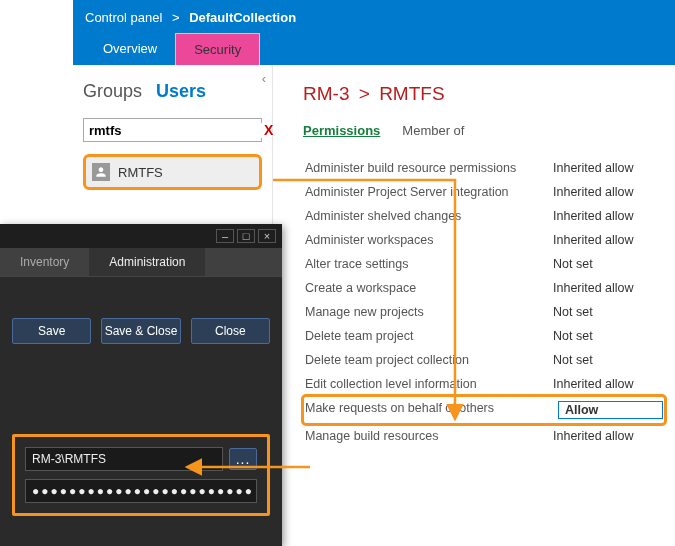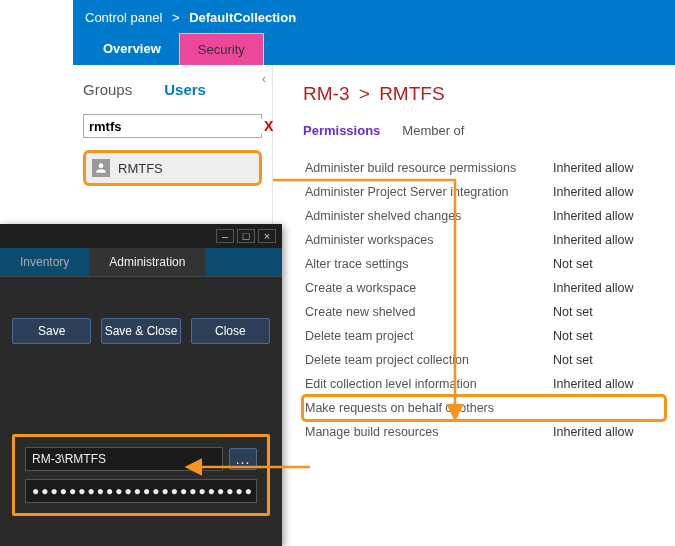--- a/index.html
+++ b/index.html
@@ -6,53 +6,53 @@
   body { font-family: "Segoe UI", Arial, sans-serif; font-size: 13px; color: #333; background: #fff; width: 675px; height: 546px; position: relative; overflow: hidden; }
 
   
   .tfs { position: absolute; left: 73px; top: 0; right: 0; bottom: 0; background: #fff; }
   .tfs-header { background: #007acc; color: #fff; padding: 6px 12px 0 12px; }
   .breadcrumb { font-size: 13px; padding: 4px 0 8px 0; }
   .breadcrumb .sep { margin: 0 6px; }
   .breadcrumb .bold { font-weight: bold; }
   .tfs-tabs { display: flex; }
   .tfs-tab { padding: 8px 18px; cursor: pointer; }
-  .tfs-tab.inactive { color: #fff; font-weight: bold; }
+  .tfs-tab.inactive { color: #fff; }
   .tfs-tab.active { background: #ec4899; color: #333; border: 1px solid #ccc; border-bottom: none; }
 
   .tfs-body { display: flex; }
   .left-col { width: 200px; padding: 8px 10px; border-right: 1px solid #e5e5e5; position: relative; }
   .collapse { position: absolute; top: 6px; right: 6px; font-size: 13px; color: #888; cursor: pointer; }
-  .subtabs { display: flex; gap: 32px; margin: 8px 0 16px 0; font-size: 15px; }
+  .subtabs { display: flex; gap: 14px; margin: 8px 0 16px 0; font-size: 18px; }
   .subtab { cursor: pointer; color: #555; }
   .subtab.active { color: #007acc; font-weight: bold; }
   .searchbox { display: flex; align-items: center; border: 1px solid #aaa; padding: 3px 5px; }
   .searchbox input { border: none; outline: none; flex: 1; font-size: 13px; font-weight: bold; }
   .searchbox .clear { color: #c00; font-weight: bold; cursor: pointer; font-size: 14px; }
   .user-row { display: flex; align-items: center; gap: 8px; padding: 6px 6px; margin-top: 12px; background: #eee; border: 3px solid #f7941e; border-radius: 6px; }
   .user-icon { width: 18px; height: 18px; background: #999; display: inline-flex; align-items: center; justify-content: center; }
   .user-icon svg { width: 14px; height: 14px; }
   .user-label { font-size: 13px; }
 
   .right-col { flex: 1; padding: 18px 10px 10px 30px; }
   .rc-title { font-size: 19px; color: #b91c1c; margin-bottom: 18px; }
   .rc-subtabs { display: flex; gap: 22px; margin-bottom: 18px; font-size: 13px; }
   .rc-subtab { cursor: pointer; color: #555; }
-  .rc-subtab.active { color: #6d28d9; font-weight: bold; }
+  .rc-subtab.active { color: #15803d; font-weight: bold; text-decoration: underline; }
   .perm-row { display: flex; justify-content: space-between; padding: 5px 2px; font-size: 12.5px; color: #555; }
   .perm-row .val { color: #333; width: 110px; }
   .perm-row .val.bold { font-weight: bold; }
   .perm-row.highlight { outline: 3px solid #f7941e; outline-offset: -1px; border-radius: 3px; }
   .perm-row.highlight .val.bold { border: 1px solid #007acc; padding: 1px 6px; width: 105px; }
 
   
   .darkwin { position: absolute; left: 0; top: 224px; width: 282px; height: 322px; background: #2a2a2a; color: #ddd; box-shadow: 2px 2px 8px rgba(0,0,0,.4); }
   .dw-titlebar { height: 24px; background: #1e1e1e; display: flex; justify-content: flex-end; align-items: center; padding: 0 6px; gap: 3px; }
   .dw-btn { width: 18px; height: 14px; display: inline-flex; align-items: center; justify-content: center; font-size: 11px; color: #ccc; border: 1px solid #555; cursor: pointer; }
-  .dw-tabs { display: flex; background: #0c4a6e; border-bottom: 1px solid #444; }
+  .dw-tabs { display: flex; background: #404040; border-bottom: 1px solid #444; }
   .dw-tab { padding: 7px 20px; cursor: pointer; color: #aaa; font-size: 12px; }
   .dw-tab.active { background: #333; color: #eee; }
   .dw-body { padding: 20px 12px; }
   .dw-actions { display: flex; gap: 10px; margin-bottom: 30px; margin-top: 21px; }
   .dw-action { flex: 1; text-align: center; padding: 5px 0; background: #2c3f57; border: 1px solid #4a6a9a; color: #fff; font-size: 12px; cursor: pointer; border-radius: 2px; }
   .dw-form { border: 3px solid #f7941e; border-radius: 2px; padding: 10px 10px; margin-top: 90px; }
   .dw-input-row { display: flex; align-items: center; gap: 6px; }
   .dw-input { flex: 1; background: #1a1a1a; border: 1px solid #555; padding: 4px 6px; color: #eee; font-size: 12px; }
   .dw-browse { width: 28px; height: 22px; background: #2c3f57; border: 1px solid #4a6a9a; color: #fff; display: flex; align-items: center; justify-content: center; font-size: 14px; cursor: pointer; border-radius: 2px; letter-spacing: 1px; }
   .dw-pass { margin-top: 8px; background: #1a1a1a; border: 1px solid #555; padding: 4px 6px; color: #eee; font-size: 12px; letter-spacing: 2px; }
@@ -126,37 +126,38 @@
           </div>
           <div class="perm-row">
             <span>Alter trace settings</span>
             <span class="val">Not set</span>
           </div>
           <div class="perm-row">
             <span>Create a workspace</span>
             <span class="val">Inherited allow</span>
           </div>
           <div class="perm-row">
-            <span>Create new shelved</span>
+            <span>Manage new projects</span>
             <span class="val">Not set</span>
           </div>
           <div class="perm-row">
             <span>Delete team project</span>
             <span class="val">Not set</span>
           </div>
           <div class="perm-row">
             <span>Delete team project collection</span>
             <span class="val">Not set</span>
           </div>
           <div class="perm-row">
             <span>Edit collection level information</span>
             <span class="val">Inherited allow</span>
           </div>
           <div class="perm-row highlight">
             <span>Make requests on behalf of others</span>
+            <span class="val bold">Allow</span>
           </div>
           <div class="perm-row">
             <span>Manage build resources</span>
             <span class="val">Inherited allow</span>
           </div>
         </div>
     </div>
   </div>
 </div>
 

